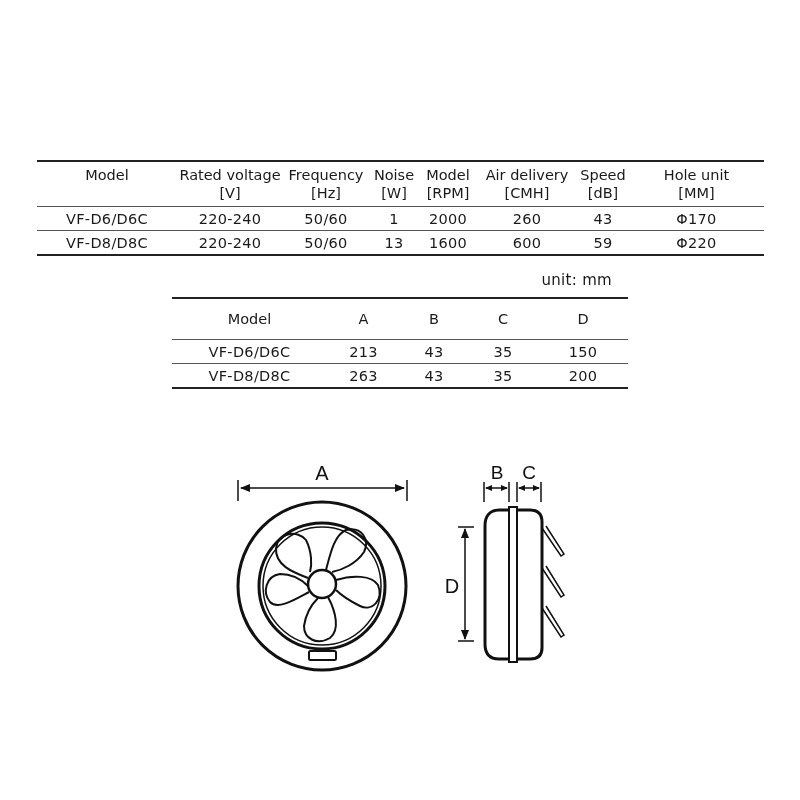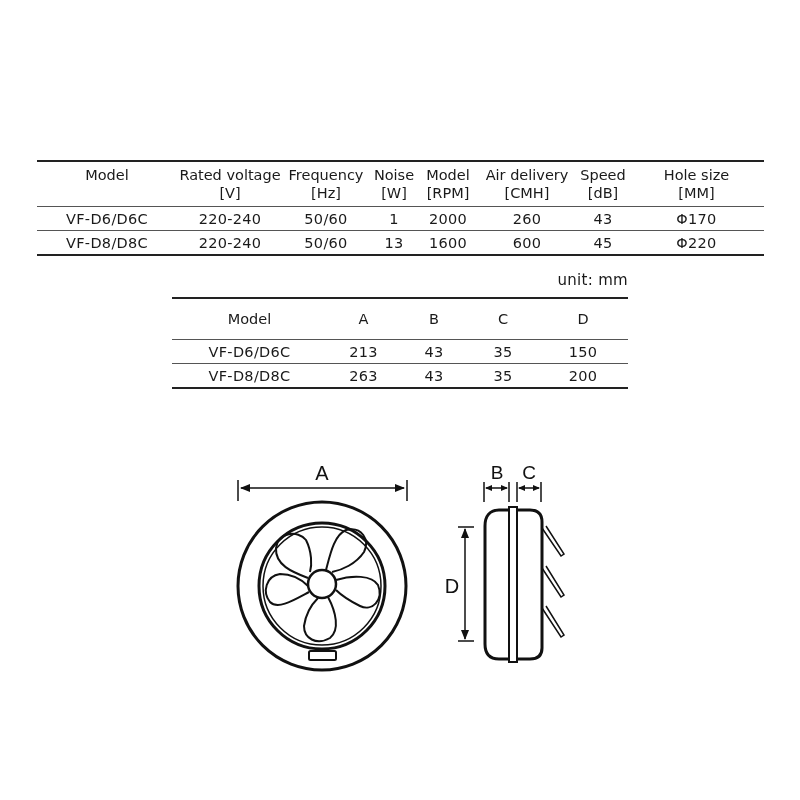--- a/index.html
+++ b/index.html
@@ -6,21 +6,21 @@
   body { width:800px; height:800px; position:relative; overflow:hidden;
          font-family:"DejaVu Sans", "Liberation Sans", sans-serif; color:#1a1a1a; }
   .spec-table { position:absolute; left:37px; top:160px; width:727px; border-collapse:collapse; font-size:14.5px; }
   .spec-table { border-top:2px solid #222; border-bottom:2px solid #222; }
   .spec-table th { font-weight:normal; text-align:center; line-height:18px; padding:4px 0 4px 0; vertical-align:top; }
   .spec-table td { text-align:center; height:23px; padding:0; border-top:1px solid #555; letter-spacing:0.3px; }
   .dim-table { position:absolute; left:172px; top:297px; width:456px; border-collapse:collapse; font-size:14.5px; }
   .dim-table { border-top:2px solid #222; border-bottom:2px solid #222; }
   .dim-table th { font-weight:normal; text-align:center; height:40px; padding:0; }
   .dim-table td { text-align:center; height:23px; padding:0; border-top:1px solid #555; letter-spacing:0.3px; }
-  .unit-label { position:absolute; right:172px; top:271px; font-size:15px; letter-spacing:0.3px; }
+  .unit-label { position:absolute; right:188px; top:271px; font-size:15px; letter-spacing:0.3px; }
   svg text { font-family:"Liberation Sans", "DejaVu Sans", sans-serif; }
 </style>
 </head>
 <body>
 
 <table class="spec-table">
   <thead>
     <tr>
       <th style="width:140px">
           <div>Model</div>
@@ -44,21 +44,21 @@
         </th>
       <th style="width:100px">
           <div>Air delivery</div>
           <div>[CMH]</div>
         </th>
       <th style="width:52px">
           <div>Speed</div>
           <div>[dB]</div>
         </th>
       <th>
-          <div>Hole size</div>
+          <div>Hole unit</div>
           <div>[MM]</div>
         </th>
     </tr>
   </thead>
   <tbody>
     <tr>
       <td>VF-D6/D6C</td>
       <td>220-240</td>
       <td>50/60</td>
       <td>1</td>
@@ -67,21 +67,21 @@
       <td>43</td>
       <td>Φ170</td>
     </tr>
     <tr>
       <td>VF-D8/D8C</td>
       <td>220-240</td>
       <td>50/60</td>
       <td>13</td>
       <td>1600</td>
       <td>600</td>
-      <td>45</td>
+      <td>59</td>
       <td>Φ220</td>
     </tr>
   </tbody>
 </table>
 
 <div class="unit-label">unit: mm</div>
 
 <table class="dim-table">
   <thead>
     <tr>

